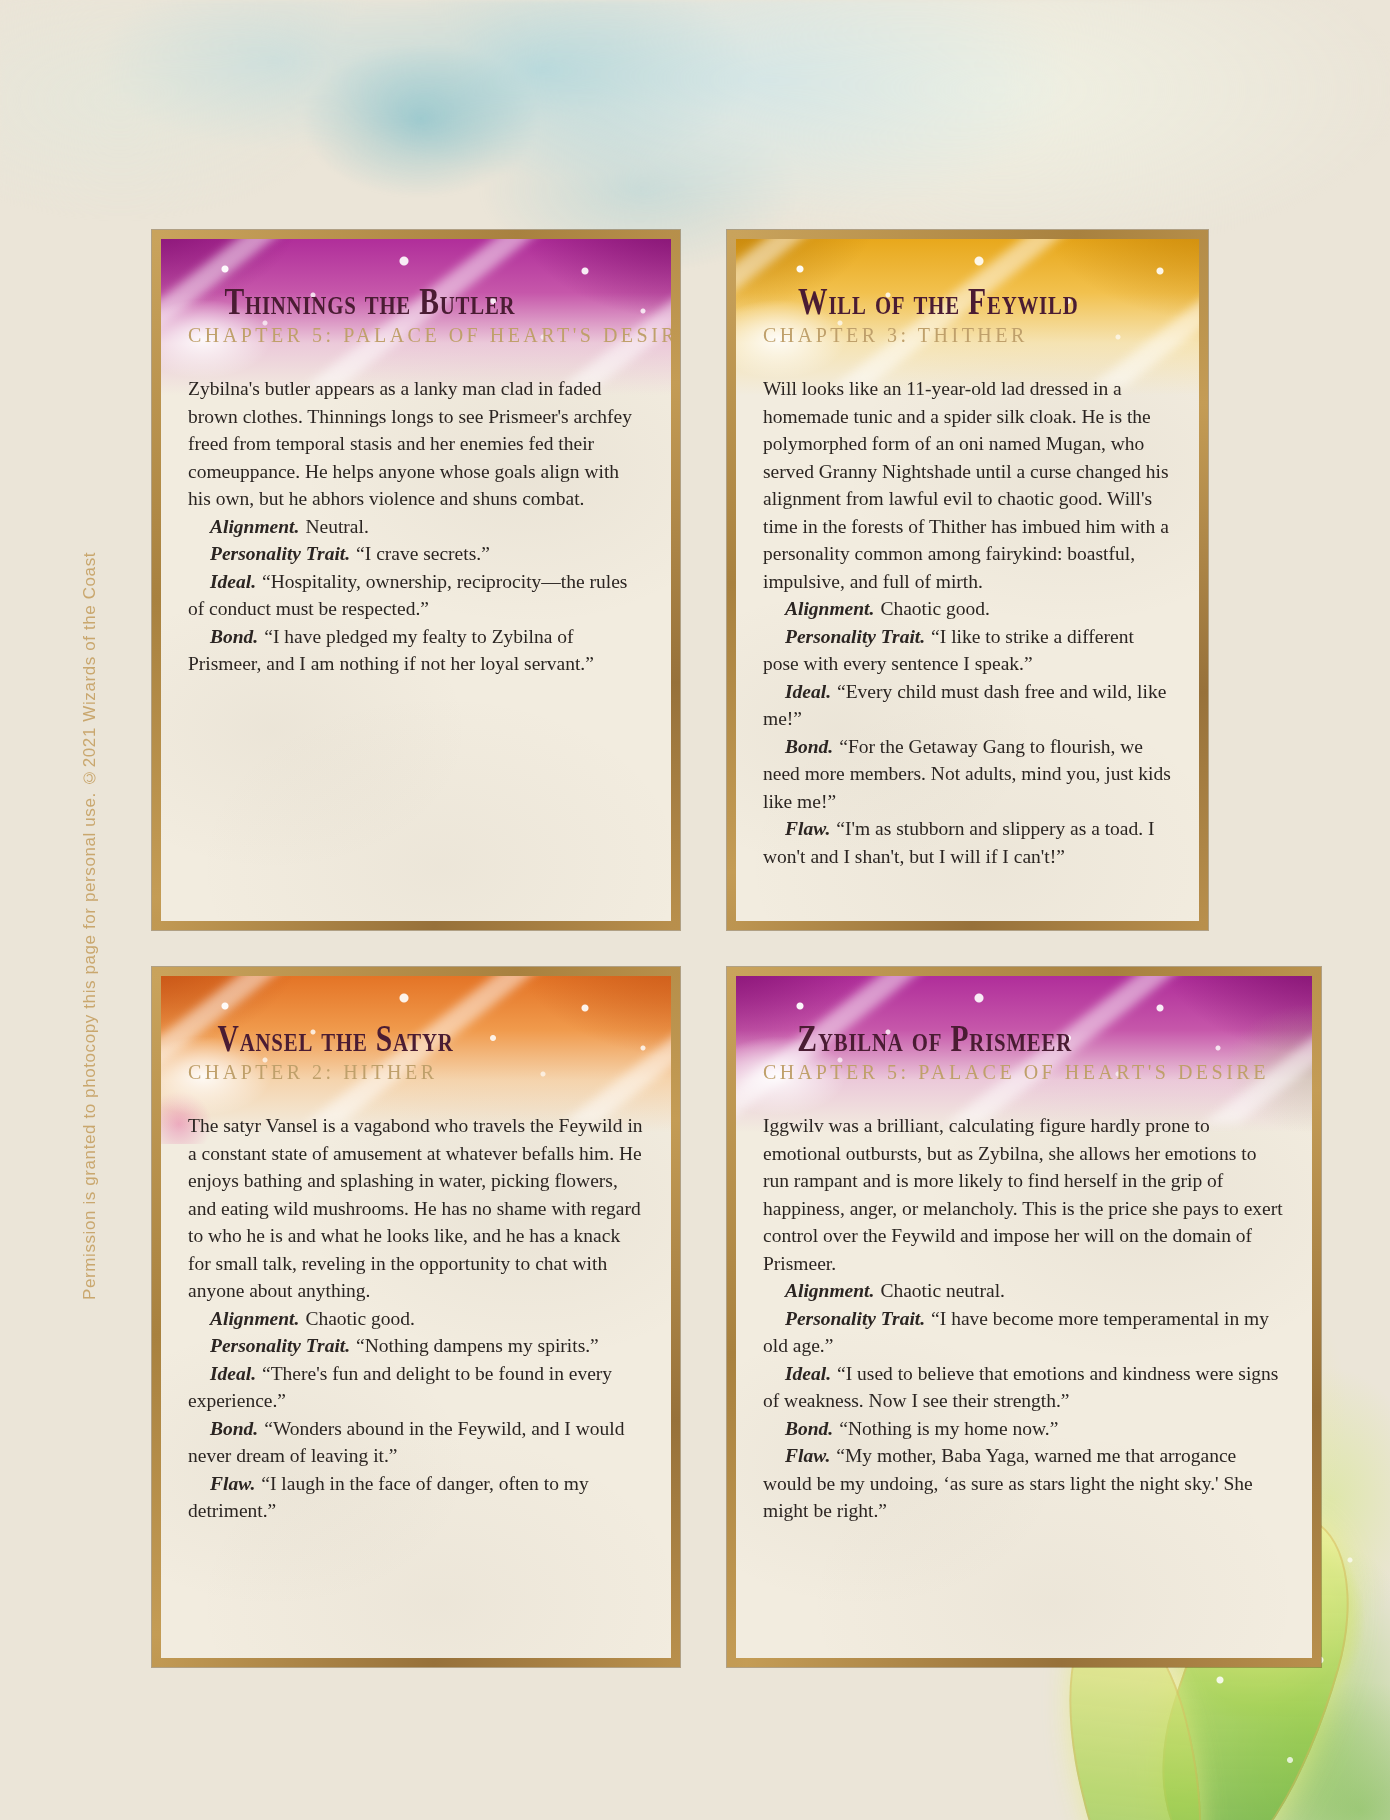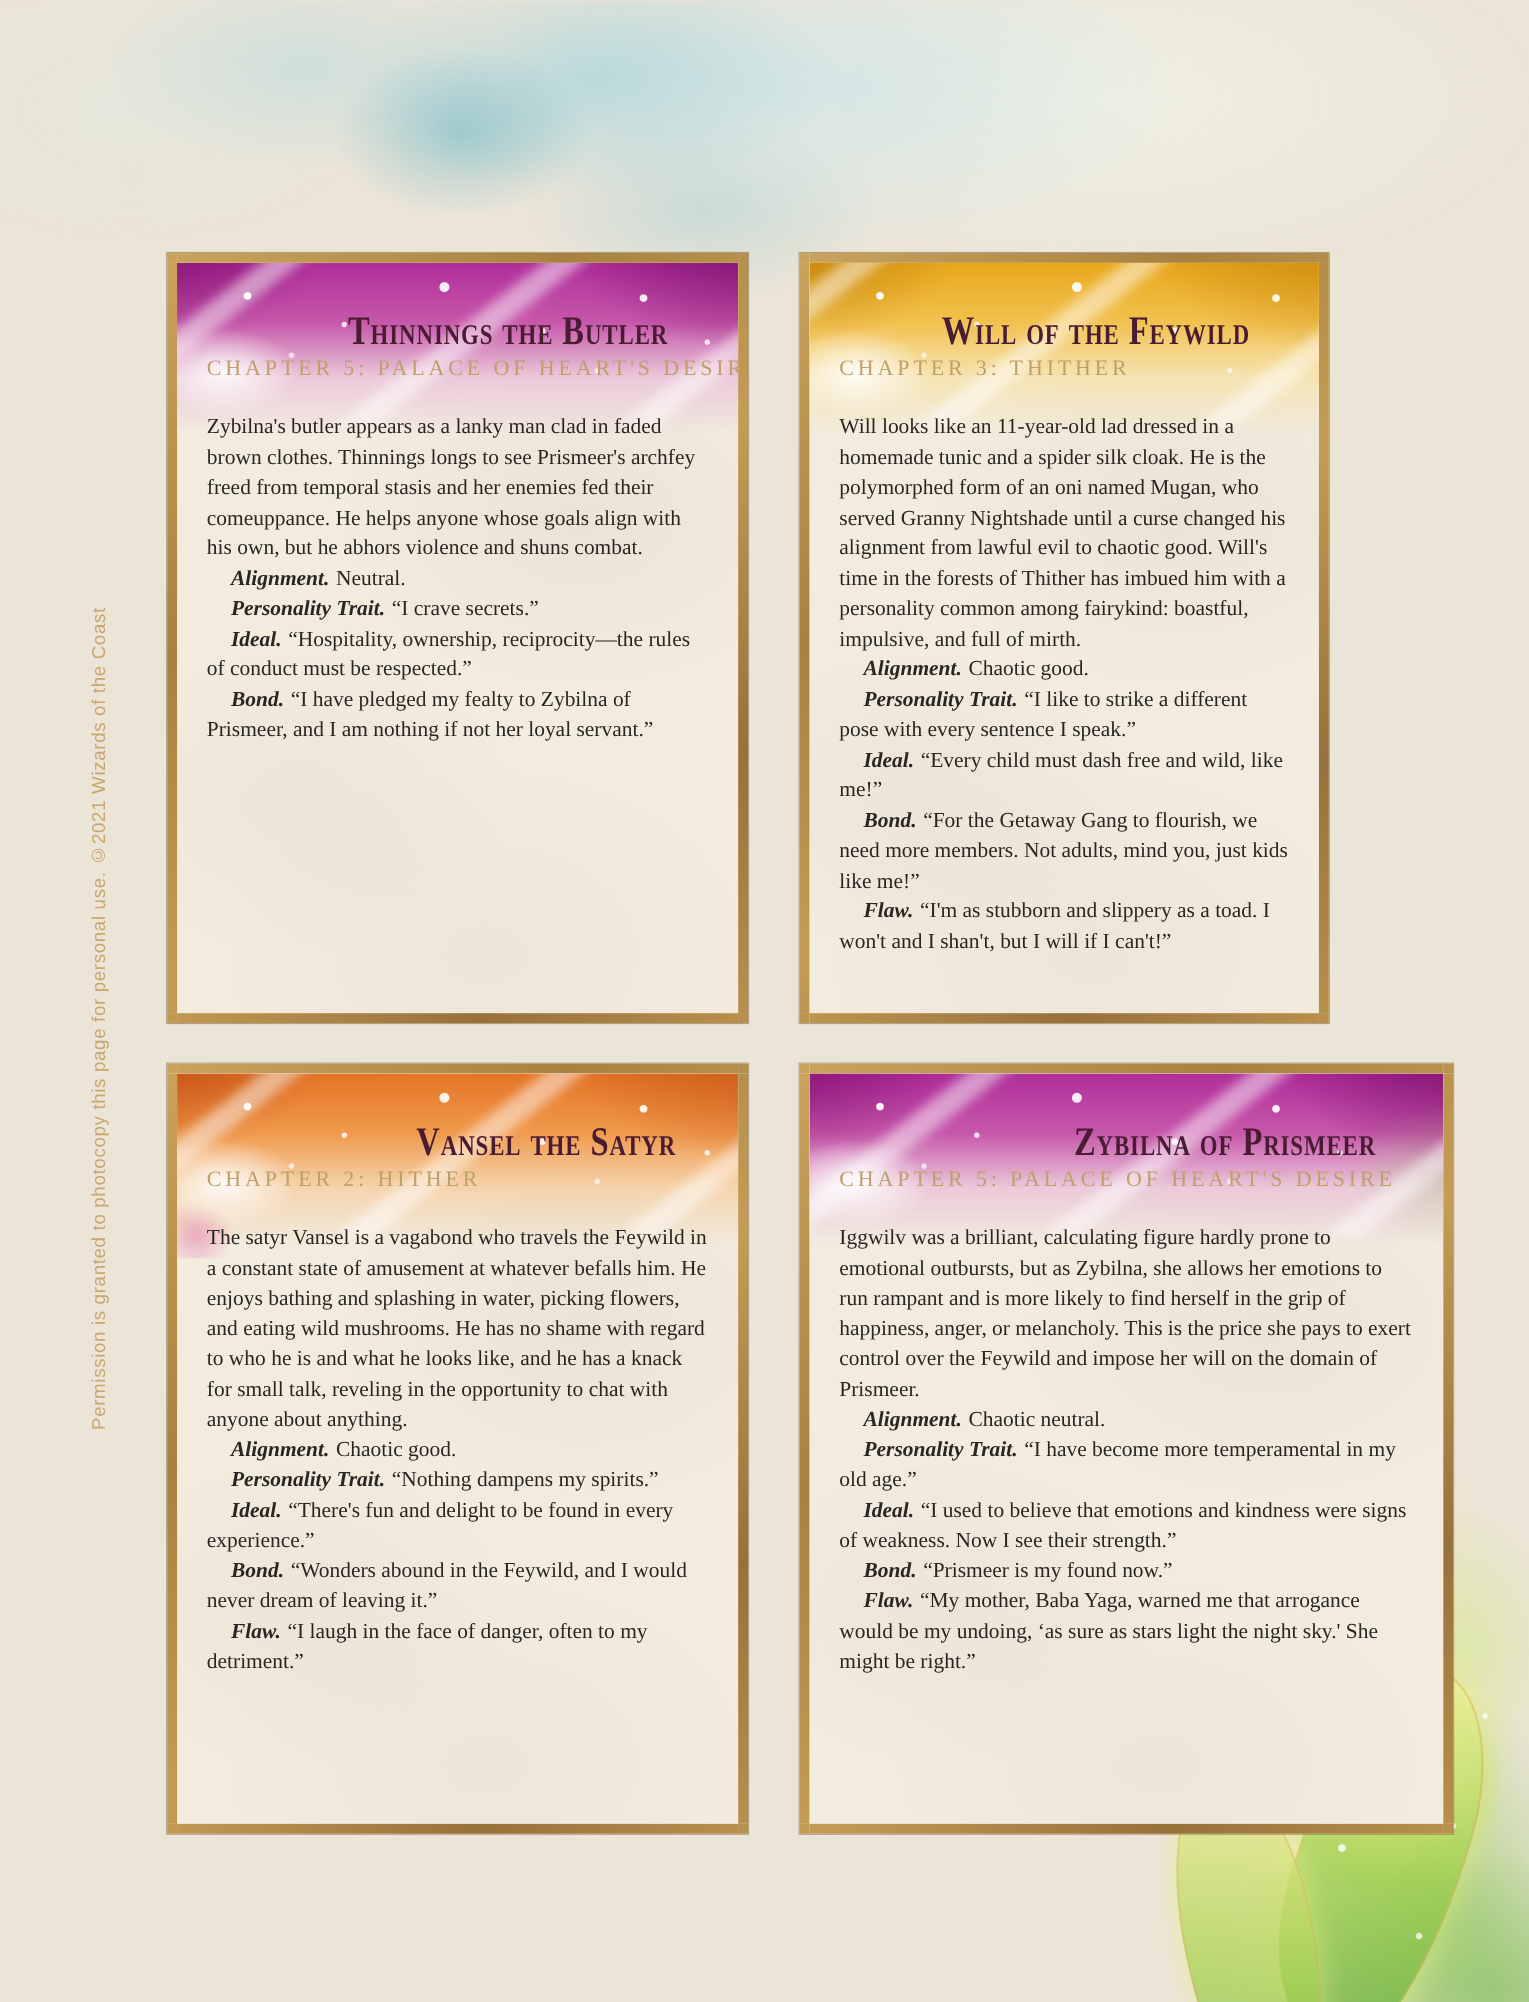--- a/index.html
+++ b/index.html
@@ -131,21 +131,21 @@
   }
   .theme-purple-green .card-header {
     background:
       radial-gradient(ellipse 120px 90px at 100% 55%, rgba(170,205,130,.35), rgba(170,205,130,0) 72%),
       radial-gradient(ellipse 230px 150px at -4% -18%,  rgba(126,14,108,.95), rgba(126,14,108,0) 70%),
       radial-gradient(ellipse 260px 170px at 104% -22%, rgba(116,10,100,.9),  rgba(116,10,100,0) 70%),
       linear-gradient(to bottom, #b02e9a 0%, #c657aa 32%, rgba(231,178,214,.6) 62%, rgba(242,236,223,0) 93%);
   }
 
   .card-content { position:relative; padding:44px 27px 0; }
-  .title-row { text-align:right; }
+  .title-row { text-align:left; }
   .card-title {
     display:inline-block;
     font-weight:700; font-size:37px; line-height:38px;
     font-variant:small-caps; letter-spacing:1px;
     color:#4a1c33; transform:scaleX(.8); transform-origin:center;
     white-space:nowrap;
   }
   .card-chapter {
     margin-top:5px; text-align:left;
     font-size:20px; line-height:19px; letter-spacing:3.5px;
@@ -224,18 +224,18 @@
   <div class="card-inner">
     <div class="card-header"></div>
     <div class="card-content">
       <div class="title-row"><span class="card-title">Zybilna of Prismeer</span></div>
       <div class="card-chapter">CHAPTER 5: PALACE OF HEART'S DESIRE</div>
       <div class="card-text">
         <p class="desc">Iggwilv was a brilliant, calculating figure hardly prone to emotional outbursts, but as Zybilna, she allows her emotions to run rampant and is more likely to find herself in the grip of happiness, anger, or melancholy. This is the price she pays to exert control over the Feywild and impose her will on the domain of Prismeer.</p>
         <p class="attr"><span class="lbl">Alignment.</span><span>Chaotic neutral.</span></p>
         <p class="attr"><span class="lbl">Personality Trait.</span><span>“I have become more temperamental in my old age.”</span></p>
         <p class="attr"><span class="lbl">Ideal.</span><span>“I used to believe that emotions and kindness were signs of weakness. Now I see their strength.”</span></p>
-        <p class="attr"><span class="lbl">Bond.</span><span>“Prismeer is my found now.”</span></p>
+        <p class="attr"><span class="lbl">Bond.</span><span>“Nothing is my home now.”</span></p>
         <p class="attr"><span class="lbl">Flaw.</span><span>“My mother, Baba Yaga, warned me that arrogance would be my undoing, ‘as sure as stars light the night sky.' She might be right.”</span></p>
       </div>
     </div>
   </div>
 </div>
 
 </body></html>

